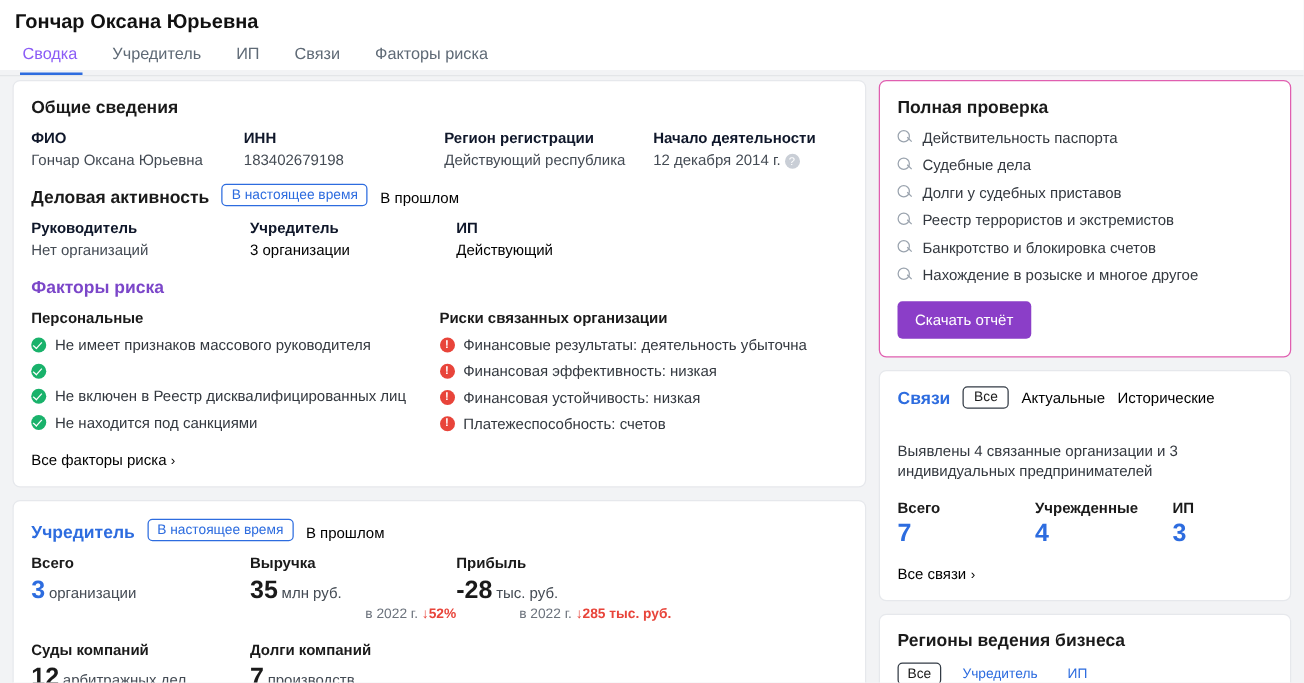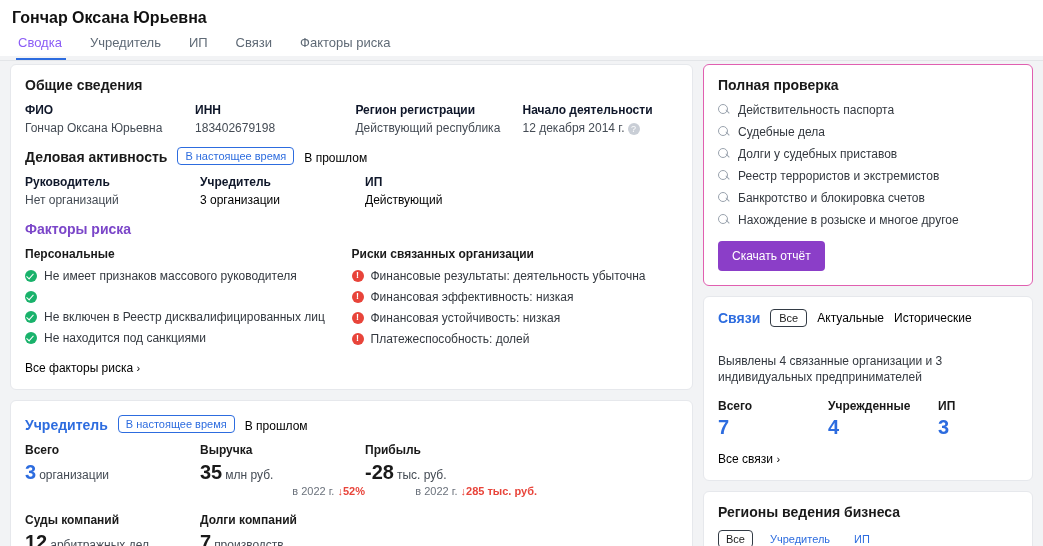--- a/index.html
+++ b/index.html
@@ -416,21 +416,21 @@
               <div class="risk-item">
                 <span class="dot bad"></span>
                 <span>Финансовая эффективность: низкая</span>
               </div>
               <div class="risk-item">
                 <span class="dot bad"></span>
                 <span>Финансовая устойчивость: низкая</span>
               </div>
               <div class="risk-item">
                 <span class="dot bad"></span>
-                <span>Платежеспособность: долей</span>
+                <span>Платежеспособность: счетов</span>
               </div>
             </div>
           </div>
 
           <div class="all-risks">
             <span class="link">Все факторы риска</span>
             <span class="link chev">›</span>
           </div>
         </div>
       </div>

